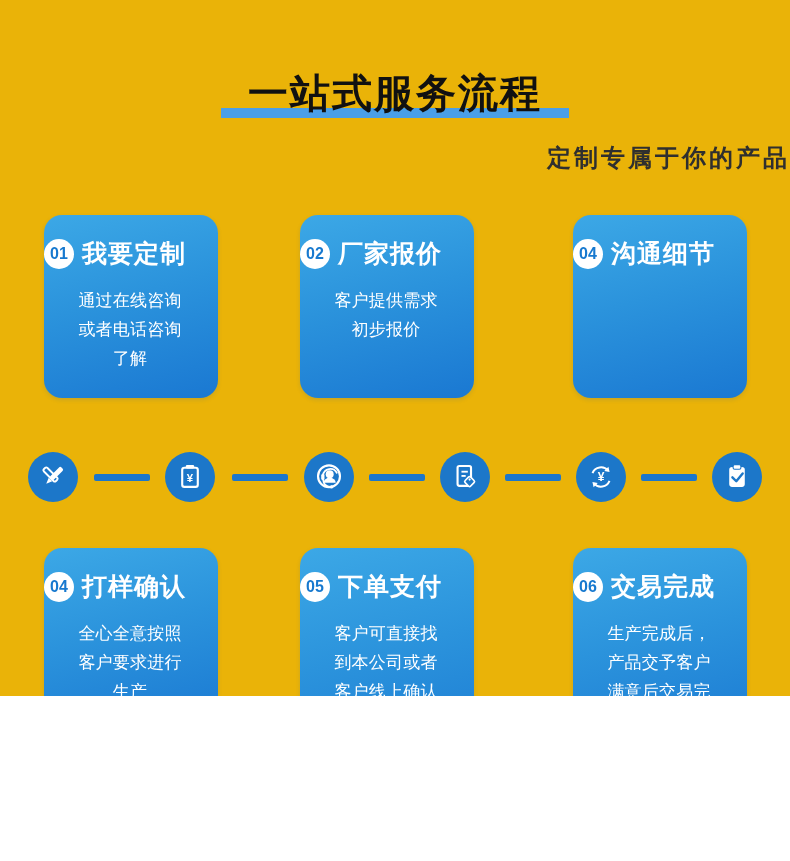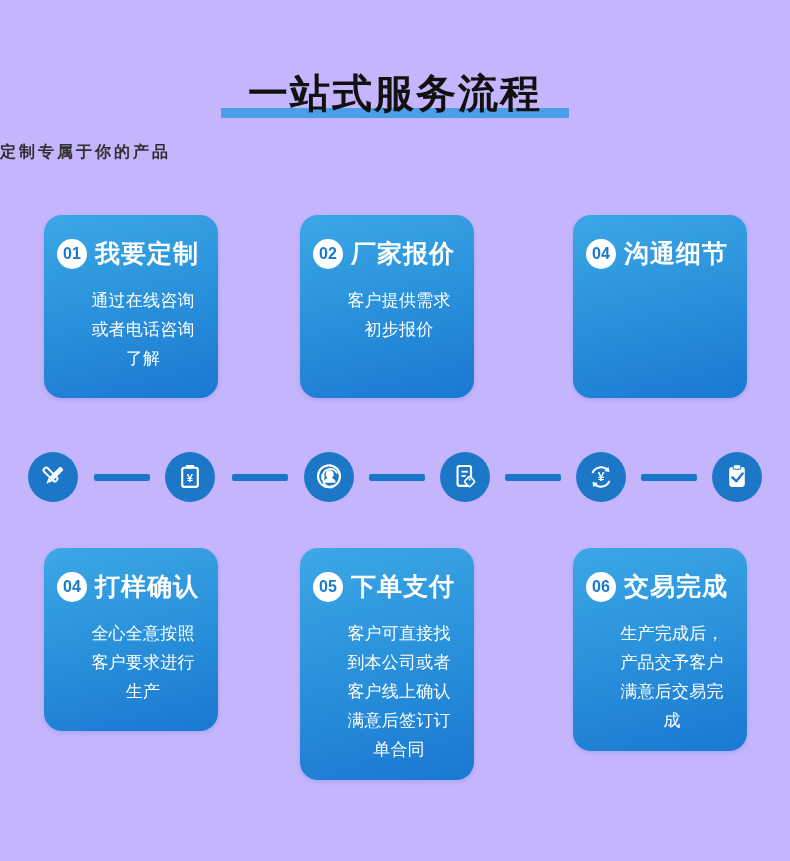--- a/index.html
+++ b/index.html
@@ -1,22 +1,22 @@
 <!DOCTYPE html>
 <html><head>
 <meta charset="utf-8">
 <style>
   * { margin: 0; padding: 0; box-sizing: border-box; }
   html, body { background: #ffffff; }
   body { font-family: "Liberation Sans", sans-serif; }
   .page {
     position: relative;
     width: 790px;
-    height: 861px;
-    background: #c4b5fd;
+    height: 696px;
+    background: #eab308;
     overflow: hidden;
   }
 
   
   .header { position: relative; width: 100%; }
   .title-bar {
     position: absolute;
     left: 221px;
     top: 108px;
     width: 348px;
@@ -30,36 +30,36 @@
     padding-top: 68px;
     text-align: center;
     font-size: 40px;
     line-height: 50px;
     font-weight: 900;
     letter-spacing: 2px;
     color: #111111;
   }
   .subtitle {
     margin-top: 24px;
-    text-align: left;
-    font-size: 16px;
+    text-align: right;
+    font-size: 24px;
     font-weight: 700;
     letter-spacing: 3px;
     color: #2f2f2f;
   }
 
   
   .card {
     position: absolute;
     width: 174px;
     min-height: 183px;
     border-radius: 18px;
     background: linear-gradient(165deg, #3ca8e6 0%, #2b93dc 45%, #1a78d2 100%);
     color: #ffffff;
-    padding: 22px 12px 16px 13px;
+    padding: 22px 12px 16px 0;
     box-shadow: 0 2px 4px rgba(20, 90, 170, 0.15);
   }
   .card.r1 { top: 215px; }
   .card.r2 { top: 548px; }
   .card.c1 { left: 44px; }
   .card.c2 { left: 300px; }
   .card.c3 { left: 573px; }
 
   .card-head { display: flex; align-items: center; }
   .badge {

